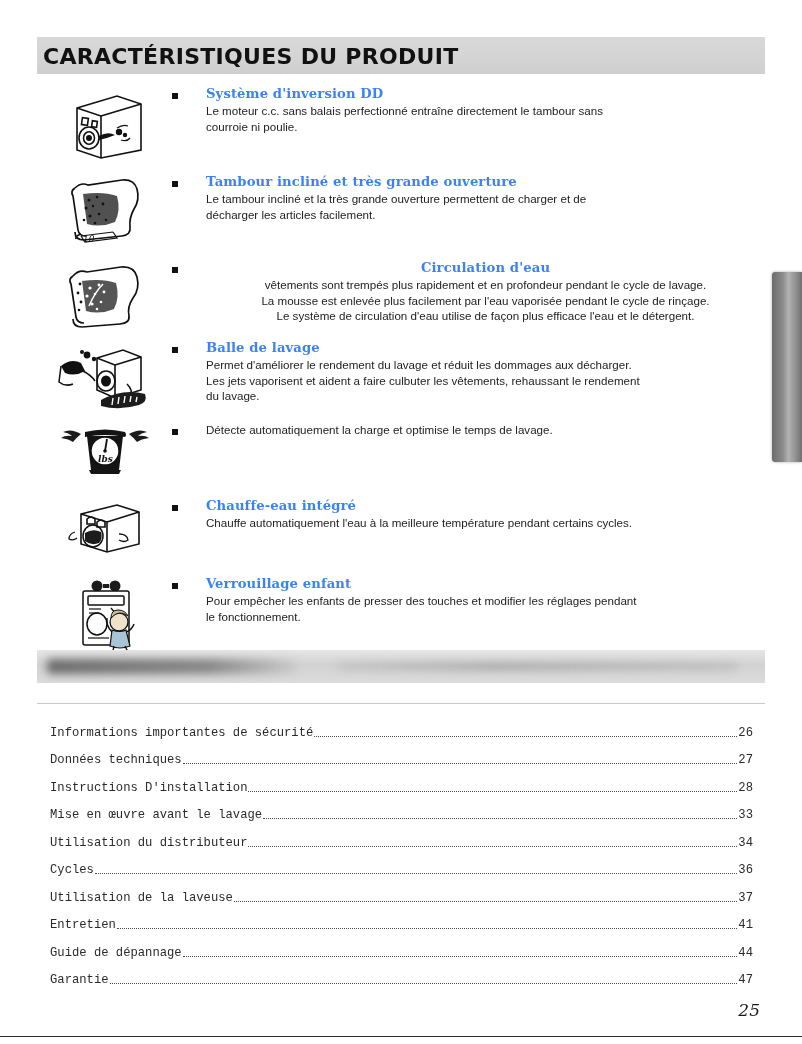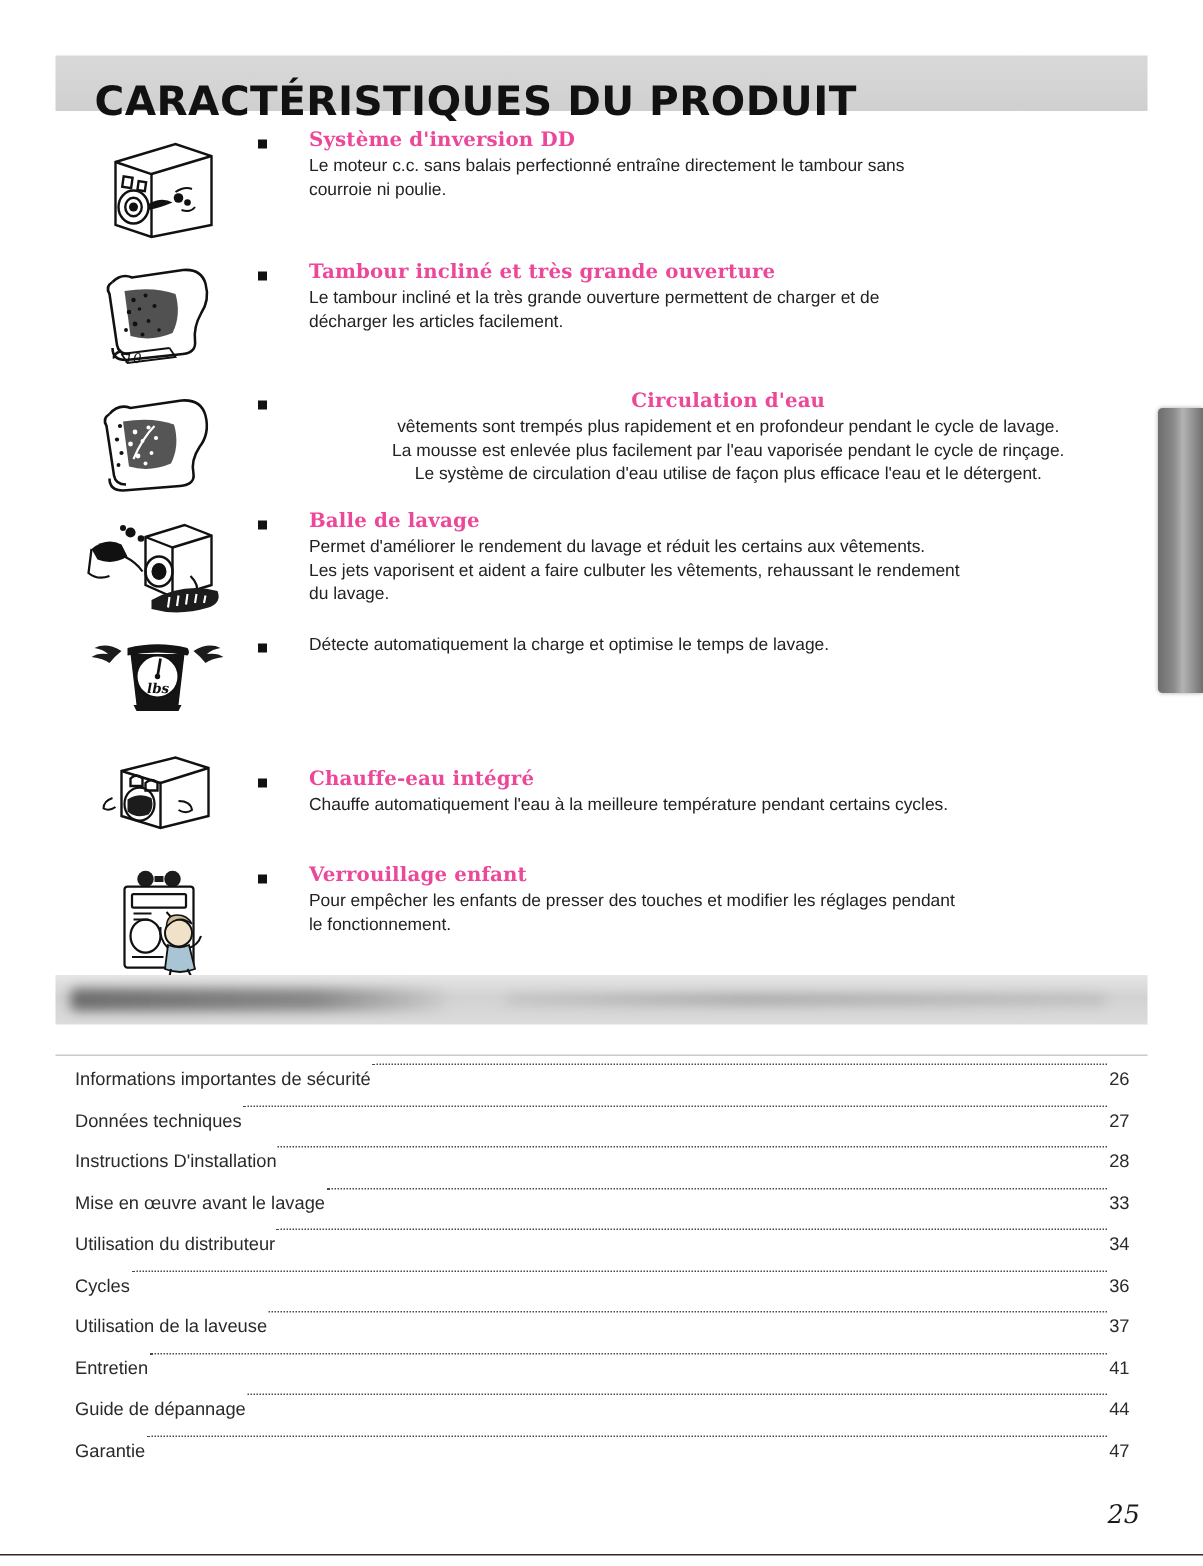--- a/index.html
+++ b/index.html
@@ -25,30 +25,29 @@
   .section-header {
     position: absolute;
     left: 37px;
     top: 37px;
     width: 728px;
     height: 37px;
     background: linear-gradient(to bottom, #d8d8d8 0%, #d4d4d4 55%, #cfcfcf 100%);
   }
   .section-header-title {
     position: absolute;
-    left: 26px;
+    left: 6px;
     top: 50%;
     transform: translateY(-50%);
     font-family: "DejaVu Sans", sans-serif;
     font-weight: bold;
-    font-size: 27px;
+    font-size: 22px;
     letter-spacing: 0.3px;
     color: #111111;
     white-space: nowrap;
-    margin-top: 12px;
   }
 
   
   .features {
     position: absolute;
     left: 37px;
     top: 86px;
     width: 728px;
   }
   .feature-row {
@@ -77,21 +76,21 @@
     left: 0;
     top: 7px;
     width: 6px;
     height: 6px;
     background: #111111;
   }
   .feature-title {
     font-family: "DejaVu Serif", serif;
     font-weight: bold;
     font-size: 13.2px;
-    color: #ec4899;
+    color: #3b82f6;
     margin: 0 0 2px 26px;
     letter-spacing: 0.1px;
   }
   .feature-desc {
     margin: 0 0 0 26px;
     font-family: "Liberation Sans", sans-serif;
     font-size: 11.6px;
     line-height: 15.6px;
     color: #222222;
   }
@@ -144,22 +143,22 @@
   .toc {
     position: absolute;
     left: 37px;
     top: 703px;
     width: 728px;
     border-top: 1px solid #c9c9c9;
     padding-top: 8px;
   }
   .toc-row {
     display: flex;
-    align-items: flex-start;
-    font-family: Liberation Sans, sans-serif;
+    align-items: flex-end;
+    font-family: Liberation Mono, monospace;
     font-size: 12.2px;
     color: #2a2a2a;
     height: 27.5px;
     padding-left: 13px;
     padding-right: 12px;
   }
   .toc-label { white-space: nowrap; }
   .toc-leader {
     flex: 1 1 auto;
     margin: 0 1px;
@@ -342,21 +341,21 @@
             <path d="M70 54 L69 61"></path>
               <path d="M76 54 L75 60"></path>
             <path d="M82 55 L81 60"></path>
           </g>
         </svg>
       </div>
       <div class="feature-text">
         <span class="bullet"></span>
         <p class="feature-title">Balle de lavage</p>
         <div class="feature-desc">
-          <div>Permet d'améliorer le rendement du lavage et réduit les certains aux vêtements.</div>
+          <div>Permet d'améliorer le rendement du lavage et réduit les dommages aux décharger.</div>
           <div>Les jets vaporisent et aident a faire culbuter les vêtements, rehaussant le rendement</div>
           <div>du lavage.</div>
         </div>
       </div>
     </div>
 
     <div class="feature-row" style="margin-bottom:20px;">
       <div class="feature-icon">
         <svg width="96" height="54" viewBox="0 0 96 54">
           <path d="M28 8 q20 -5 40 0 q2 3 0 5 q-20 -4 -40 0 z" fill="#141414"></path>
@@ -373,21 +372,21 @@
         </svg>
       </div>
       <div class="feature-text">
         <span class="bullet"></span>
         <div class="feature-desc">
           <div>Détecte automatiquement la charge et optimise le temps de lavage.</div>
         </div>
       </div>
     </div>
 
-    <div class="feature-row" style="margin-bottom:18px;align-items:center;">
+    <div class="feature-row" style="margin-bottom:18px;">
       <div class="feature-icon">
         <svg width="92" height="58" viewBox="0 0 92 58">
           <g fill="none" stroke="#111" stroke-width="1.6">
             <path d="M22 14 L58 5 L80 12 L80 44 L48 52 L22 44 Z"></path>
             <path d="M22 14 L48 22 L48 52"></path>
             <path d="M48 22 L80 12"></path>
             <path d="M28 19 q4 -4 8 0 l0 5 l-8 0 z"></path>
             <path d="M38 22 q4 -4 8 0 l0 5 l-8 0 z"></path>
           </g>
           <g fill="none" stroke="#111" stroke-width="1.5">

